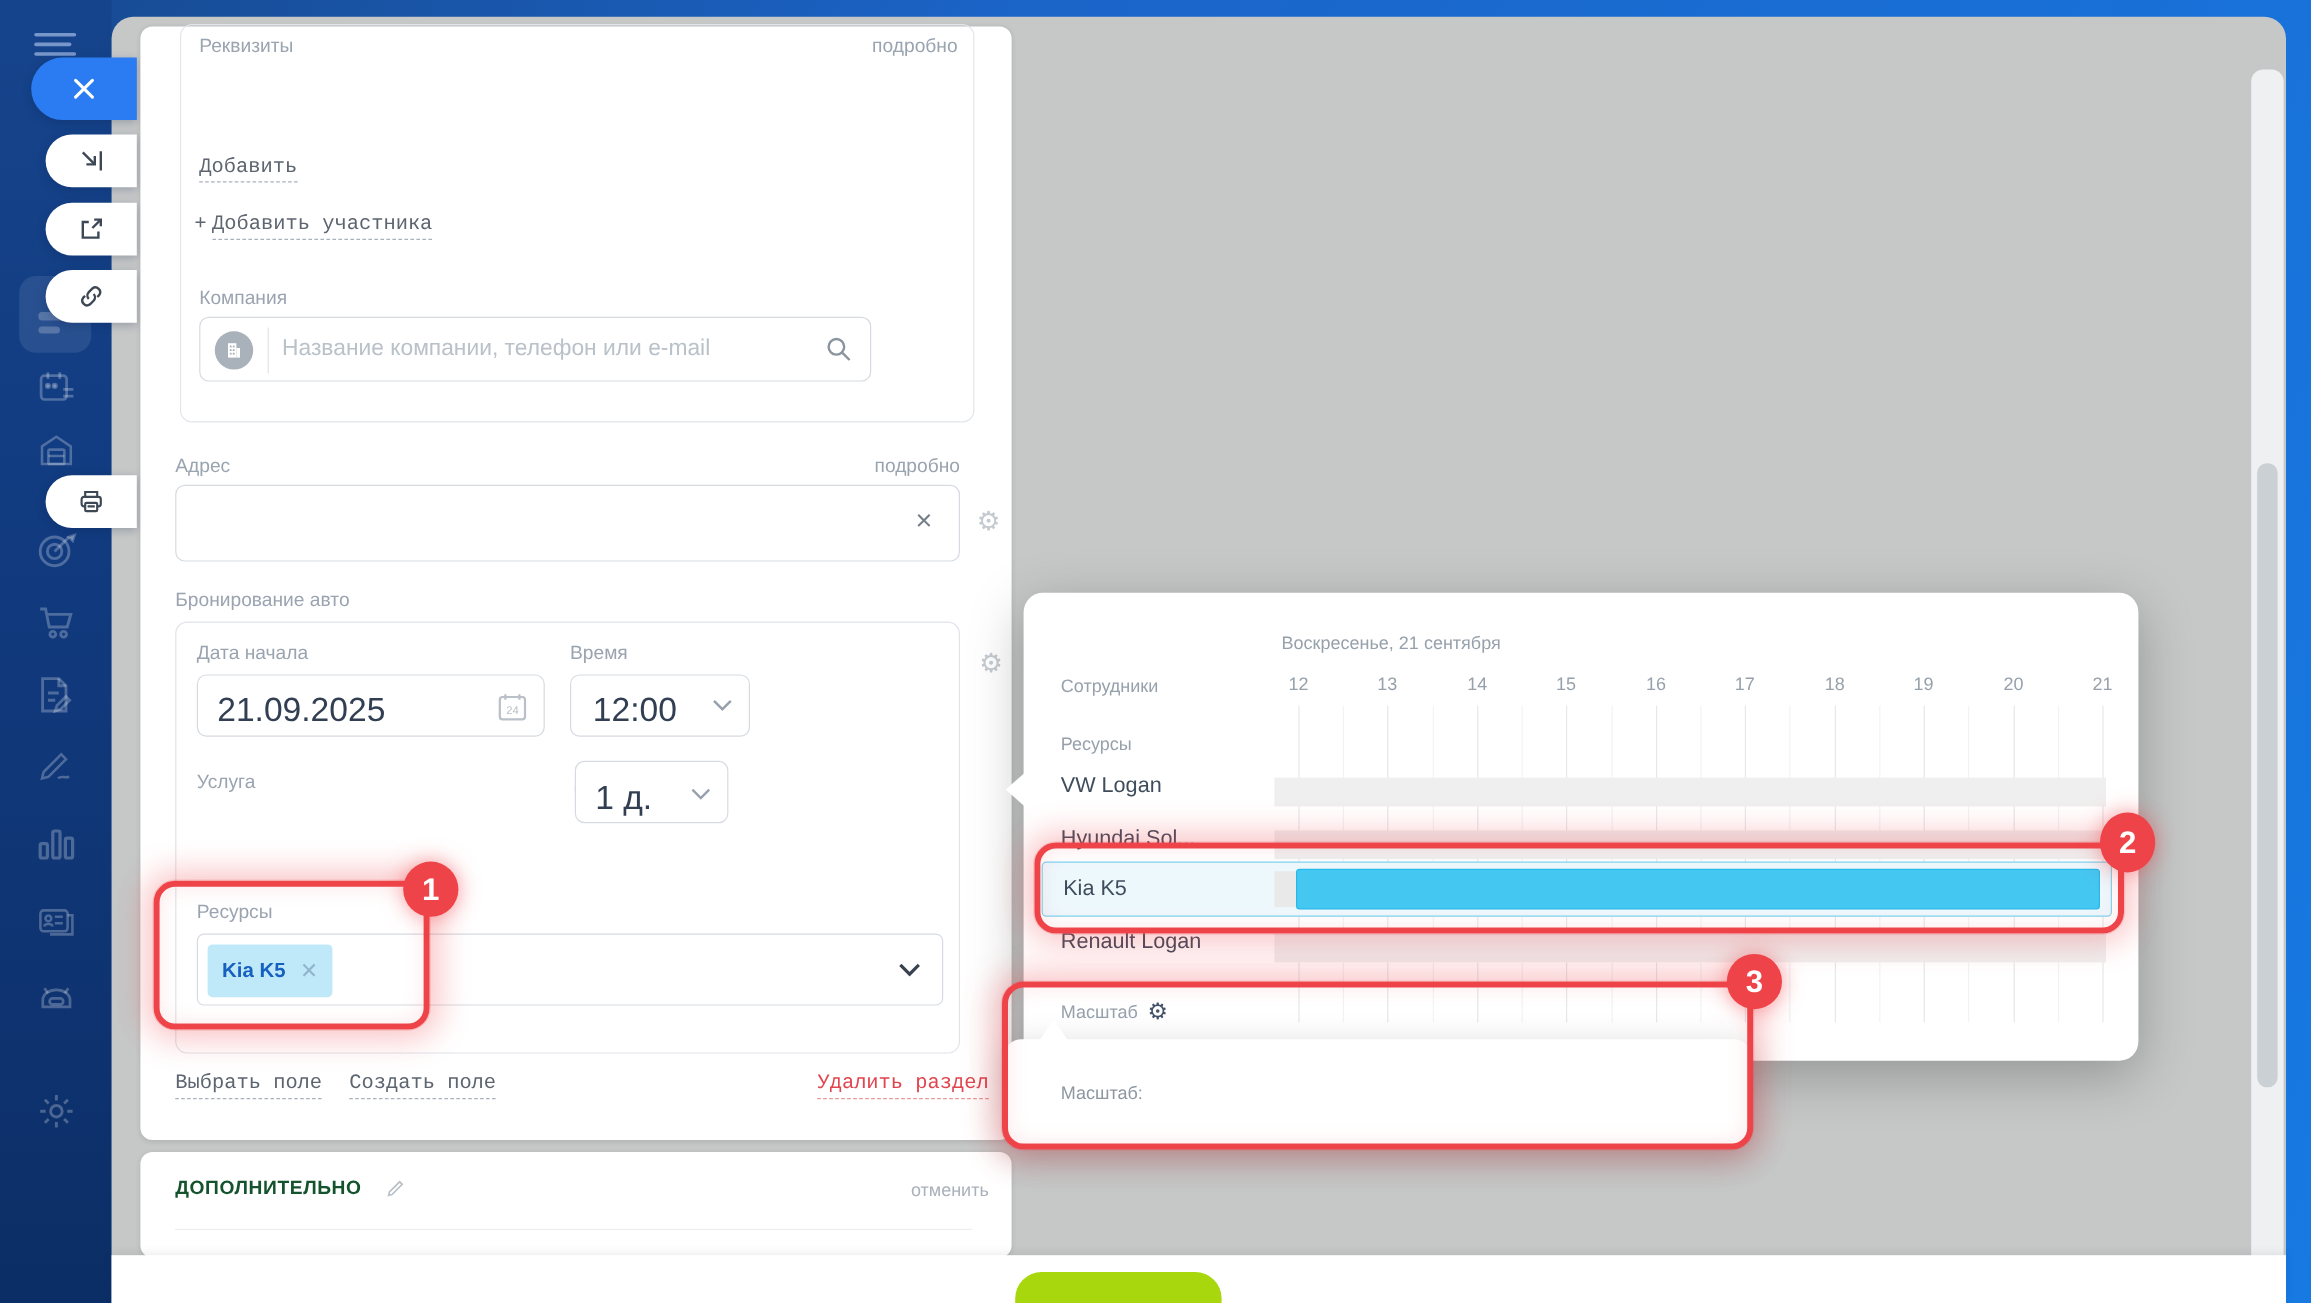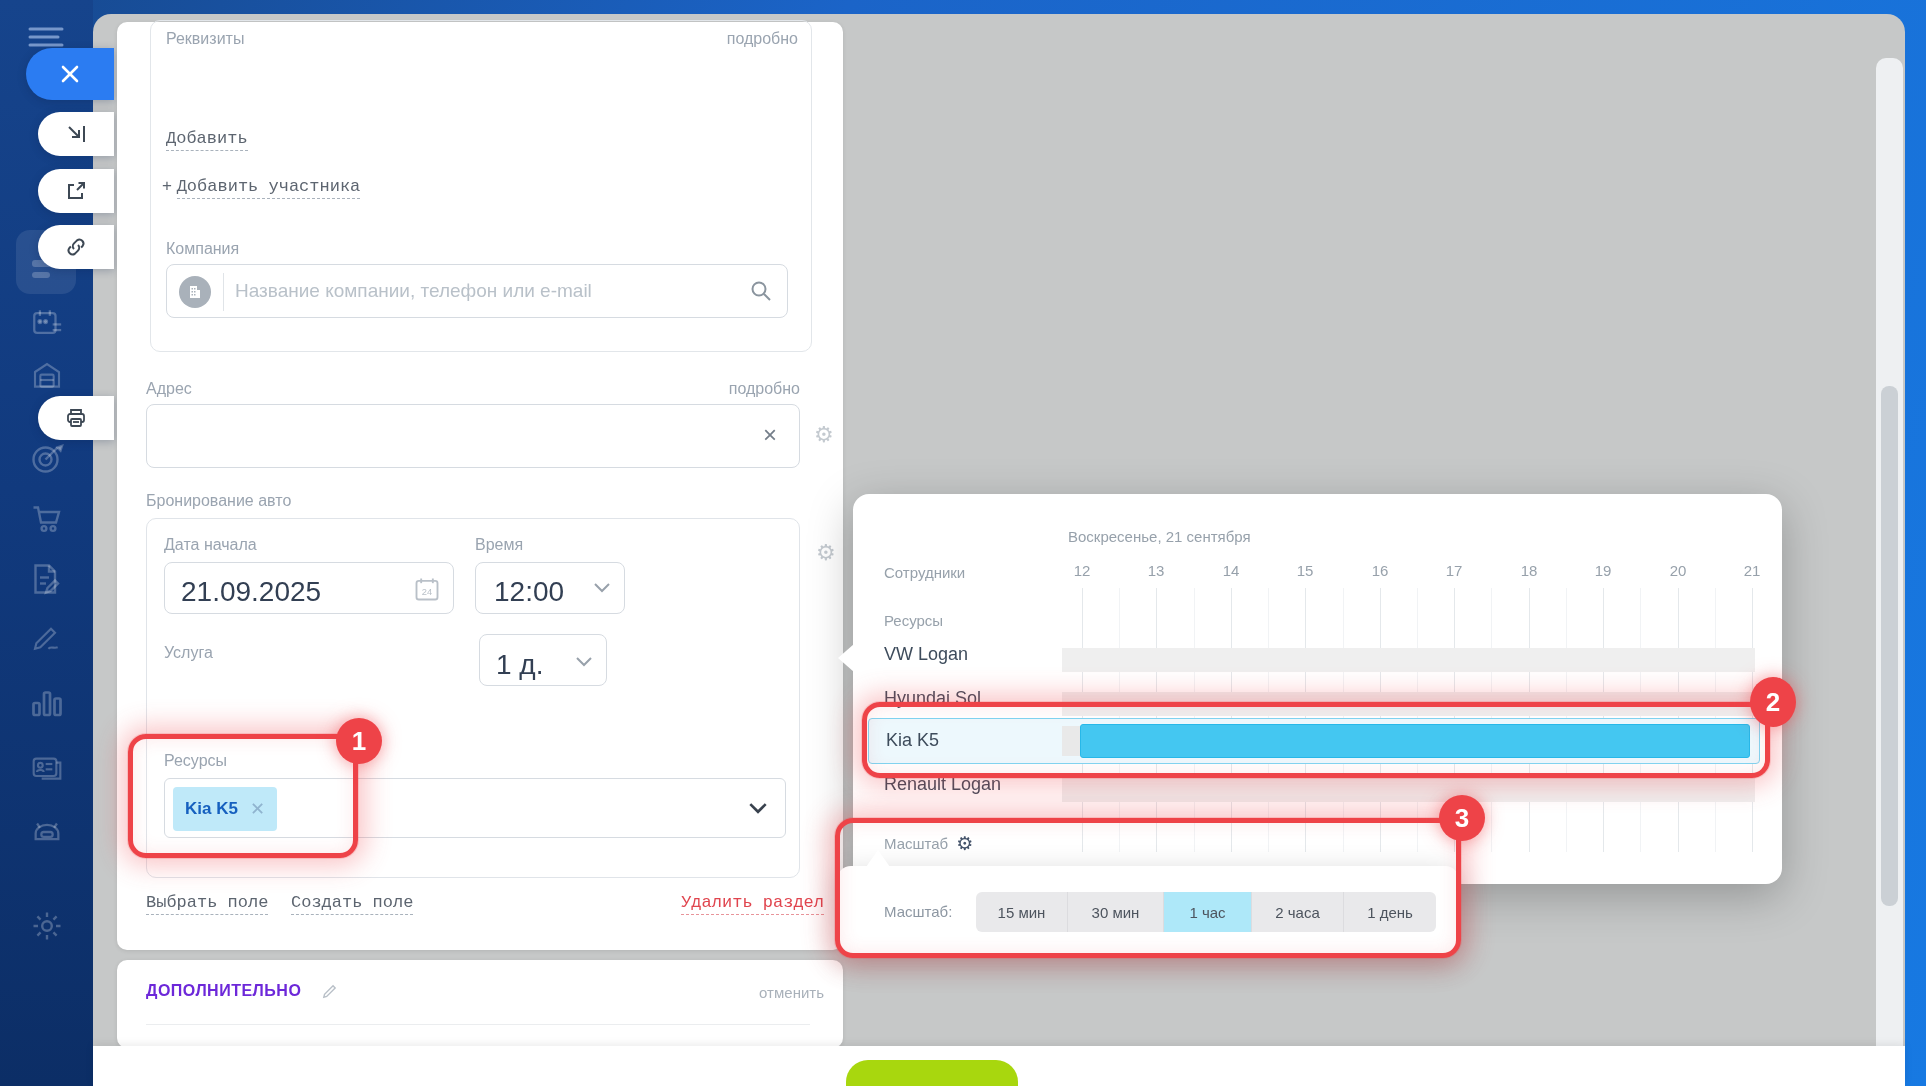--- a/index.html
+++ b/index.html
@@ -240,21 +240,21 @@
 
   <div class="abs secbox" style="left:150px;top:20px;width:662px;height:332px"></div>
   <div class="flabel" style="left:166px;top:30px">Реквизиты</div>
   <div class="rlink" style="left:598px;top:30px">подробно</div>
 
 
   <div class="link-g" style="left:166px;top:128px"><span class="dash">Добавить</span></div>
   <div class="link-g" style="left:162px;top:176px"><span>+</span> <span class="dash">Добавить участника</span></div>
 
   <div class="flabel" style="left:166px;top:240px">Компания</div>
-  <div class="inp" style="left:166px;top:264px;width:622px;height:54px">
+  <div class="inp" style="left:166px;top:264px;width:560px;height:54px">
     <span style="position:absolute;left:12px;top:11px;width:32px;height:32px;border-radius:50%;background:#a9b1ba;display:flex;align-items:center;justify-content:center">
       <svg width="16" height="16" viewBox="0 0 16 16" fill="#fff">
           <rect x="3" y="2" width="7" height="12"></rect>
           <rect x="10" y="6" width="3" height="8"></rect>
           <rect x="4.5" y="4" width="1.5" height="1.5" fill="#a9b1ba"></rect>
           <rect x="7" y="4" width="1.5" height="1.5" fill="#a9b1ba"></rect>
           <rect x="4.5" y="7" width="1.5" height="1.5" fill="#a9b1ba"></rect>
           <rect x="7" y="7" width="1.5" height="1.5" fill="#a9b1ba"></rect>
           <rect x="4.5" y="10" width="1.5" height="1.5" fill="#a9b1ba"></rect>
           <rect x="7" y="10" width="1.5" height="1.5" fill="#a9b1ba"></rect>
@@ -327,21 +327,21 @@
           <polyline points="1,1 8,8 15,1"></polyline>
         </svg>
     </span>
   </div>
 
   <div class="link-g" style="left:146px;top:892px"><span class="dash">Выбрать поле</span></div>
   <div class="link-g" style="left:291px;top:892px"><span class="dash">Создать поле</span></div>
   <div class="link-g" style="left:624px;top:892px;width:200px;text-align:right"><span class="dash red-link">Удалить раздел</span></div>
 
   <div class="abs extra-card"></div>
-  <div class="abs" style="left:146px;top:982px;font-size:16px;font-weight:700;letter-spacing:.5px;color:#6d28d9;z-index:9;display:flex;align-items:flex-end;gap:20px">
+  <div class="abs" style="left:146px;top:982px;font-size:16px;font-weight:700;letter-spacing:.5px;color:#14532d;z-index:9;display:flex;align-items:flex-start;gap:20px">
     <span>ДОПОЛНИТЕЛЬНО</span>
     <svg width="17" height="17" viewBox="0 0 24 24" fill="none" stroke="#b9c0c8" stroke-width="2">
         <path d="M4 20 l1 -4 L17 4 l3 3 L8 19 z"></path>
       </svg>
   </div>
   <div class="abs" style="left:624px;top:984px;width:200px;text-align:right;font-size:15px;color:#a9b1ba;z-index:9">отменить</div>
   <div class="abs" style="left:146px;top:1024px;width:664px;height:1px;background:#ebedef;z-index:9"></div>
 
   <div class="abs footer-bar"></div>
   <button class="abs green-btn"></button>
@@ -402,27 +402,20 @@
   <div class="band" style="top:778px"></div>
 
   <div class="ptxt" style="left:884px;top:834px;display:flex;align-items:center;gap:8px">
     <span>Масштаб</span>
     <span style="color:#44536a;font-size:19px;line-height:1">⚙</span>
   </div>
 
   <div class="abs popover"></div>
   <div class="abs popover-arrow"></div>
   <div class="abs" style="left:884px;top:903px;font-size:15px;color:#8d97a2;z-index:18">Масштаб:</div>
-  <div class="abs seg-wrap">
-    <div class="seg" style="width:92px">15 мин</div>
-    <div class="seg" style="width:96px">30 мин</div>
-    <div class="seg selected" style="width:88px">1 час</div>
-    <div class="seg" style="width:92px">2 часа</div>
-    <div class="seg" style="width:92px">1 день</div>
-  </div>
 
   <div class="ann-box" style="left:128px;top:734px;width:230px;height:124px"></div>
   <div class="ann-badge" style="left:336px;top:718px;width:46px;height:46px">1</div>
 
   <div class="ann-box" style="left:862px;top:702px;width:908px;height:76px"></div>
   <div class="ann-badge" style="left:1750px;top:677px;width:46px;height:50px">2</div>
 
   <div class="ann-box" style="left:835px;top:818px;width:626px;height:140px"></div>
   <div class="ann-badge" style="left:1439px;top:795px;width:46px;height:46px">3</div>
 

